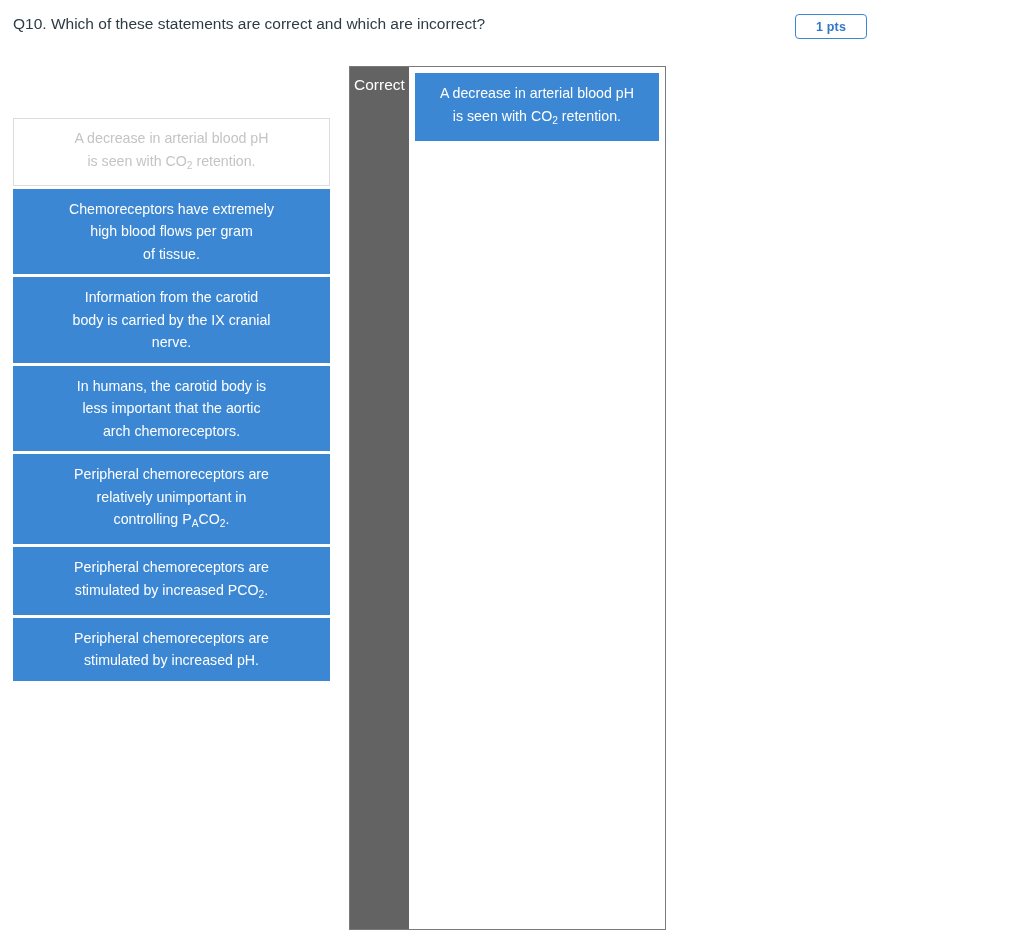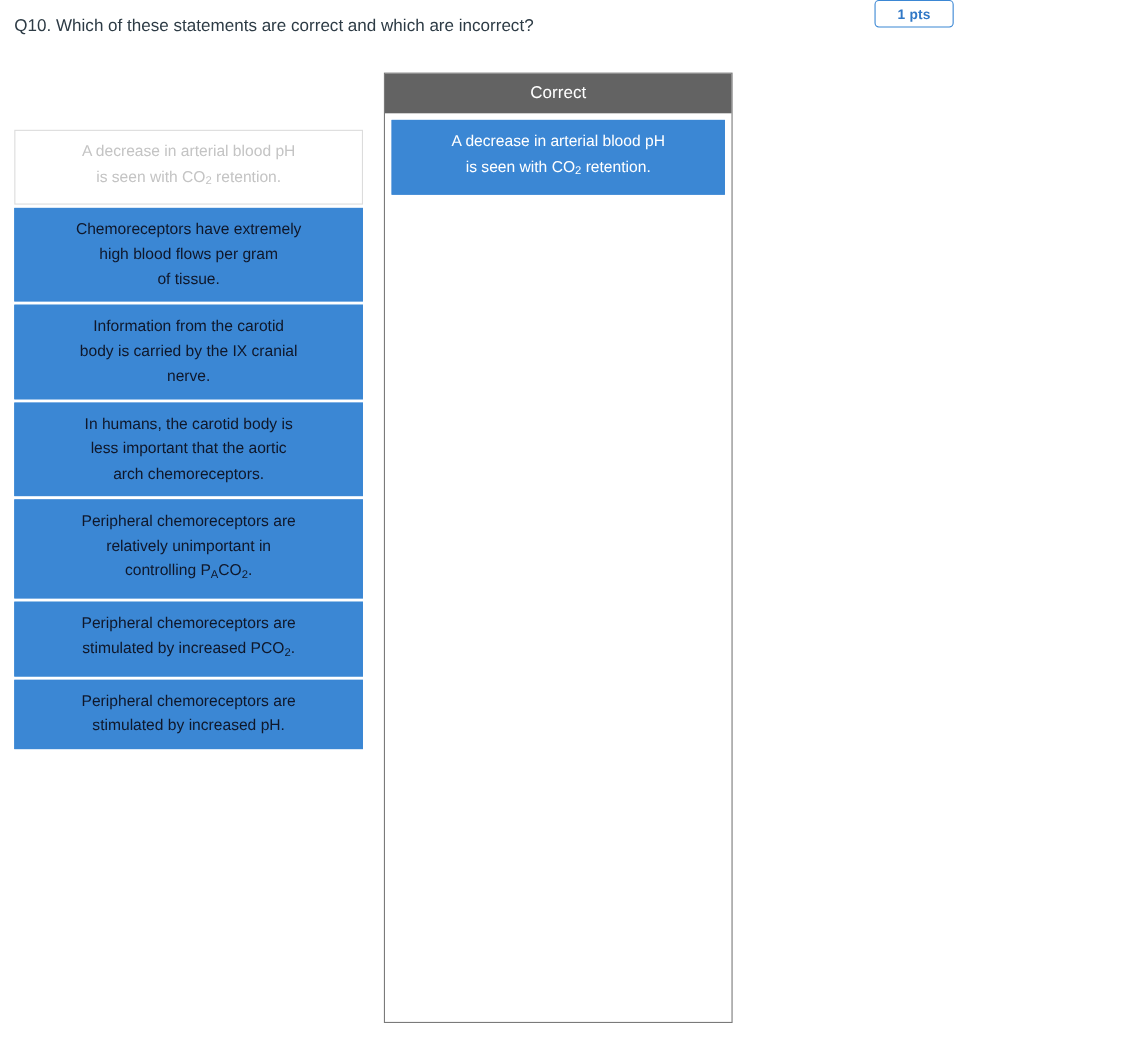--- a/index.html
+++ b/index.html
@@ -33,21 +33,21 @@
     left: 13px;
     top: 14px;
     font-size: 15.5px;
     line-height: 20px;
     color: #2d3b45;
     white-space: nowrap;
   }
   .points-badge {
     position: absolute;
     right: 13px;
-    top: 0;
+    top: 14px;
     width: 72px;
     height: 25px;
     border: 1.5px solid #3b87d4;
     border-radius: 4px;
     background: #ffffff;
     color: #3178c6;
     font-size: 12.5px;
     font-weight: bold;
     display: flex;
     align-items: center;
@@ -58,21 +58,21 @@
   
   .source-list {
     position: absolute;
     left: 13px;
     top: 118px;
     width: 317px;
   }
   .source-item {
     width: 317px;
     background: #3b87d4;
-    color: #0f172a;
+    color: #ffffff;
     font-size: 14.2px;
     line-height: 22.5px;
     text-align: center;
     padding: 8px 12px;
     margin-bottom: 3px;
     border: 1px solid #3b87d4;
     cursor: move;
     user-select: none;
   }
   .source-item.used {
@@ -82,21 +82,21 @@
     cursor: default;
   }
 
   
   .drop-column {
     position: absolute;
     top: 66px;
     border: 1.5px solid #7a7a7a;
     background: #ffffff;
     display: flex;
-    flex-direction: column;
+    flex-direction: row;
   }
   #column-correct {
     left: 349px;
     width: 317px;
     height: 864px;
   }
   #column-incorrect {
     left: 681px;
     width: 316px;
     height: 864px;

